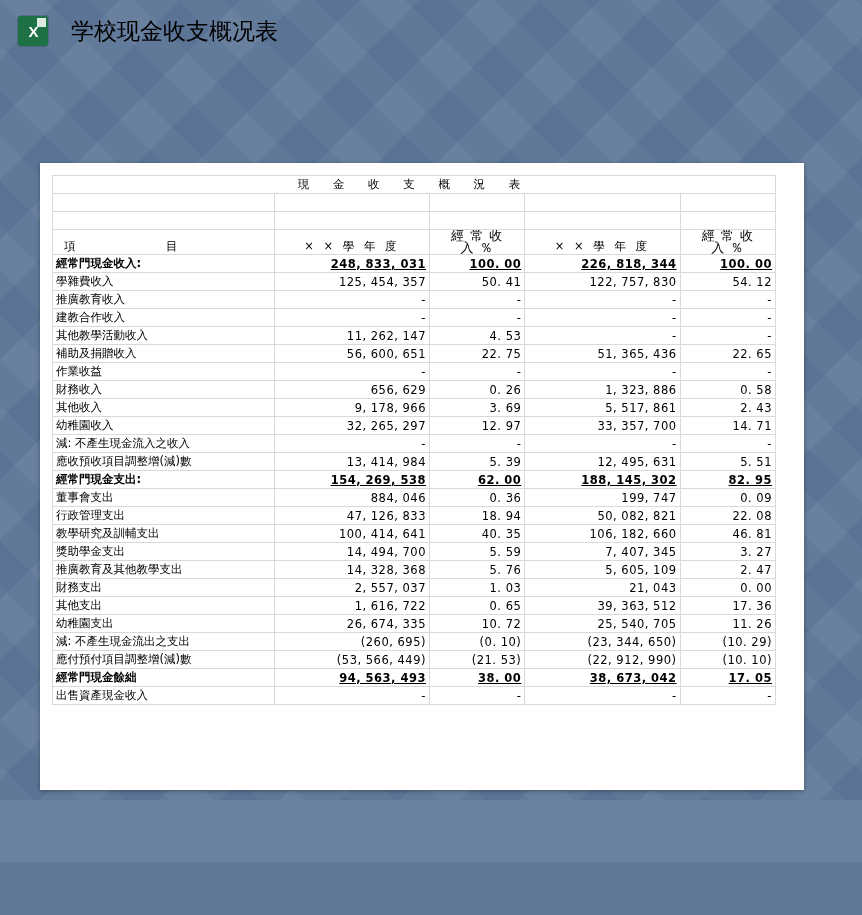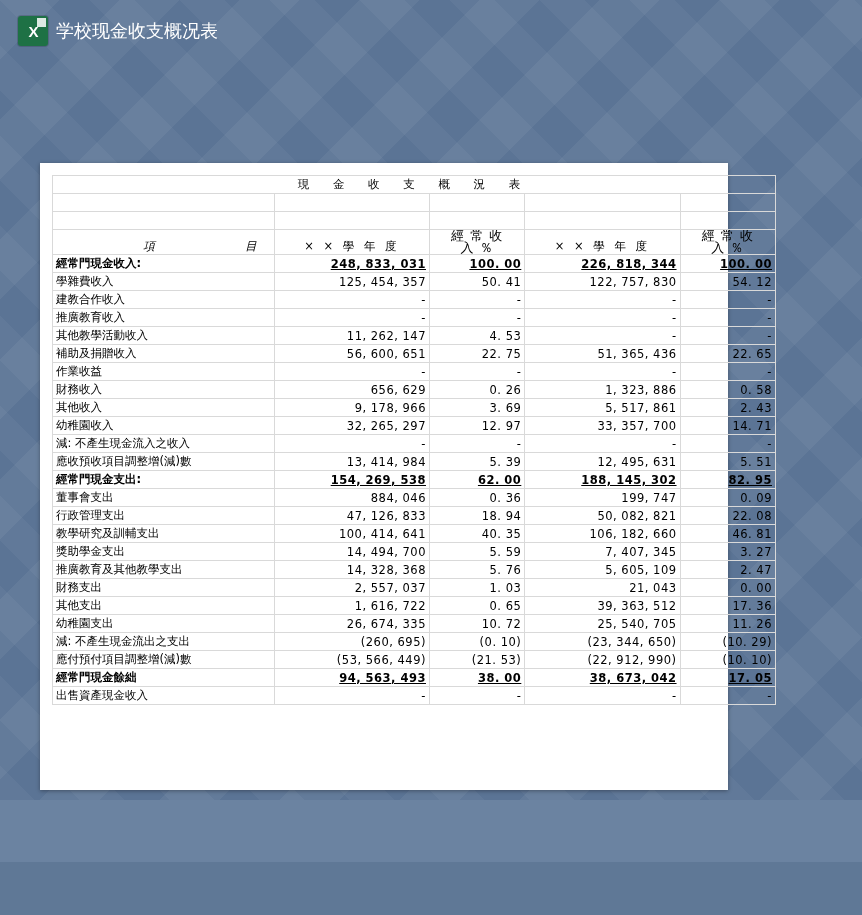--- a/index.html
+++ b/index.html
@@ -41,27 +41,27 @@
     font-family:"Liberation Sans",sans-serif;
     box-shadow:0 0 0 1px rgba(0,0,0,.15);
     position:relative;
   }
   .xls-icon span{letter-spacing:-1px;}
   .xls-icon::after{
     content:"";position:absolute;right:2px;top:2px;width:9px;height:9px;
     background:#fff;opacity:.85;
   }
   .doc-title{
-    margin-left:8px;color:#ffffff;font-size:18px;
+    margin-left:23px;color:#000000;font-size:23px;
     font-family:"DejaVu Sans","Liberation Sans",sans-serif;
   }
 
   
   .sheet{
-    position:absolute;left:40px;top:163px;width:688px;height:627px;
+    position:absolute;left:40px;top:163px;width:764px;height:627px;
     background:#fff;
     box-shadow:0 1px 4px rgba(0,0,0,.35);
     box-sizing:border-box;
     padding:0;
   }
   table.grid{
     border-collapse:collapse;
     table-layout:fixed;
     width:724px;
     margin:12px 0 0 12px;
@@ -95,21 +95,21 @@
   }
   .spacer-row td{height:17px;border:1px solid #d9d9d9;}
 
   .hdr td{
     text-align:center;
     vertical-align:bottom;
     height:36px;
     font-size:12px;
     letter-spacing:3px;
   }
-  .hdr td.lbl{letter-spacing:14px;text-align:right;padding-left:11px;font-style:italic;}
+  .hdr td.lbl{letter-spacing:14px;text-align:left;padding-left:11px;}
   .hdr td.pct{letter-spacing:1px;line-height:12px;font-size:13px;}
 
   .num{text-align:right;padding-right:8px;font-size:12px;letter-spacing:.5px;}
   .lbl{text-align:left;padding-left:4px;}
   .indent1{padding-left:26px;margin-top:7px;}
   .ubold{font-weight:bold;text-decoration:underline;}
   .red{color:#ff0000;}
 
   
   tr.total td{font-weight:bold;}
@@ -170,28 +170,28 @@
           <td class="num ubold">100. 00</td>
         </tr>
         <tr>
           <td class="lbl indent1">學雜費收入</td>
           <td class="num">125, 454, 357</td>
           <td class="num">50. 41</td>
           <td class="num">122, 757, 830</td>
           <td class="num">54. 12</td>
         </tr>
         <tr>
+          <td class="lbl indent1">推廣教育收入</td>
+          <td class="num">-</td>
+          <td class="num">-</td>
+          <td class="num">-</td>
+          <td class="num">-</td>
+        </tr>
+        <tr>
           <td class="lbl indent1">建教合作收入</td>
-          <td class="num">-</td>
-          <td class="num">-</td>
-          <td class="num">-</td>
-          <td class="num">-</td>
-        </tr>
-        <tr>
-          <td class="lbl indent1">推廣教育收入</td>
           <td class="num">-</td>
           <td class="num">-</td>
           <td class="num">-</td>
           <td class="num">-</td>
         </tr>
         <tr>
           <td class="lbl indent1">其他教學活動收入</td>
           <td class="num">11, 262, 147</td>
           <td class="num">4. 53</td>
           <td class="num">-</td>

